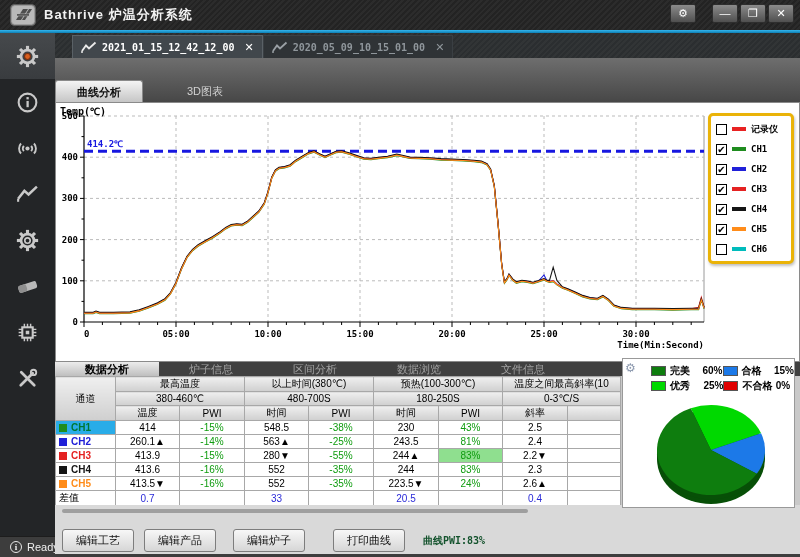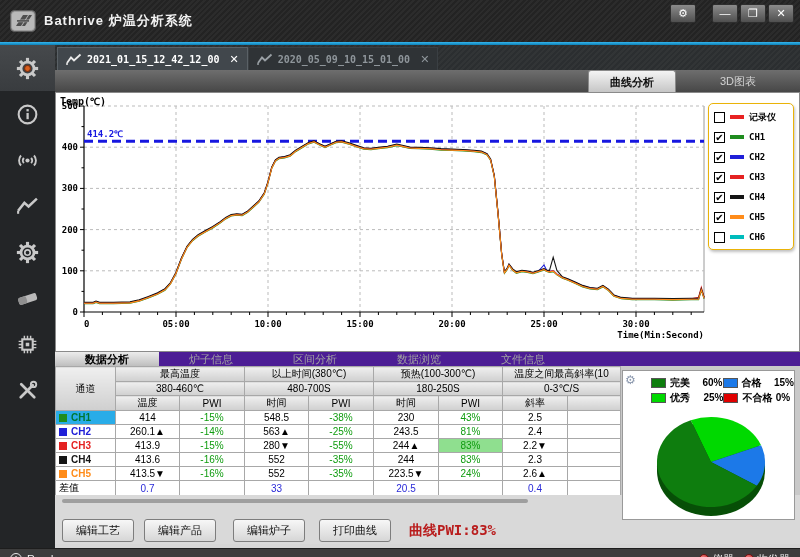--- a/index.html
+++ b/index.html
@@ -1,68 +1,68 @@
 <!DOCTYPE html>
 <html><head>
 <meta charset="utf-8">
 <style>
   * { margin:0; padding:0; box-sizing:border-box; }
   html,body { width:800px; height:557px; overflow:hidden;
     font-family:"Liberation Sans","DejaVu Sans",sans-serif; background:#2a2c2e; }
 
   
-  .titlebar { height:42px; display:flex; align-items:center; padding:0 6px;
+  .titlebar { height:30px; display:flex; align-items:center; padding:0 6px;
     background:#232323 repeating-linear-gradient(135deg, rgba(255,255,255,.04) 0 2px, rgba(0,0,0,0) 2px 4px);
     position:relative; }
   .logo { width:26px; height:22px; margin:0 8px 0 4px; }
   .title { color:#f2f2f2; font-size:13px; font-weight:bold; letter-spacing:1px; }
   .win-controls { position:absolute; right:6px; top:4px; display:flex; align-items:center; }
   .win-btn { width:26px; height:19px; margin-left:2px; border:1px solid #2e2e2e; border-radius:2px;
     background:linear-gradient(#8b8b8b,#4f4f4f); color:#fff; font-size:11px; line-height:17px;
     text-align:center; cursor:pointer; }
   .win-btn.settings { margin-right:14px; }
   .accent { height:3px; background:linear-gradient(#35b6ee,#0d7fb4); }
 
   
   .app-row { display:flex; height:503px; }
   .sidebar { width:55px; background:#232527; display:flex; flex-direction:column; }
   .side-item { width:55px; height:46px; display:flex; align-items:center; justify-content:center; cursor:pointer; }
   .side-item.active { background:linear-gradient(#46494c,#393c3f); }
   .content { width:745px; position:relative; background:#d6d6d6; }
 
   
   .file-tabs { height:25px; background:#2b2e30 repeating-linear-gradient(135deg, rgba(255,255,255,.03) 0 2px, rgba(0,0,0,0) 2px 4px);
-    display:flex; align-items:stretch; padding-left:2px; }
+    display:flex; align-items:stretch; padding-left:17px; }
   .file-tab { display:flex; align-items:center; padding:0 8px; margin-top:2px; cursor:pointer;
     border:1px solid #3a3f43; border-bottom:none; background:#2f3336; color:#8f969b; }
   .file-tab.active { background:#41474c; color:#fff; border-color:#5a6166; }
   .file-tab .ft-label { font-size:10px; font-weight:bold; margin:0 10px 0 5px; font-family:"DejaVu Sans Mono",monospace; }
   .file-tab .ft-close { font-size:11px; font-weight:bold; cursor:pointer; }
 
   
-  .sub-tabs { height:22px; background:linear-gradient(#6e6e6e,#474747); display:flex; align-items:flex-end;justify-content:flex-end; }
+  .sub-tabs { height:44px; background:linear-gradient(#6e6e6e,#474747); display:flex; align-items:flex-end; }
   .sub-tab { height:22px; line-height:22px; text-align:center; font-size:11px; cursor:pointer; }
   .sub-tab.active { width:88px; background:linear-gradient(#f4f4f4,#c6c6c6); color:#111; font-weight:bold;
     border:1px solid #8a8a8a; border-bottom:none; border-radius:3px 3px 0 0; }
   .sub-tab.plain { width:124px; color:#d2d2d2; }
 
   
   .chart-panel { height:260px; background:#fff; border:1px solid #8a8a8a; position:relative; }
   .y-label { position:absolute; left:4px; top:1px; font-size:10px; font-weight:bold; color:#000;
     font-family:"DejaVu Sans Mono",monospace; }
   .chart-legend { position:absolute; left:652px; top:10px; width:86px; background:#fff;
-    border:1px solid #eab308; border-radius:5px; padding:3px 0 2px 5px; box-shadow:1px 2px 3px rgba(0,0,0,.25); }
+    border:3px solid #eab308; border-radius:5px; padding:3px 0 2px 5px; box-shadow:1px 2px 3px rgba(0,0,0,.25); }
   .leg-item { display:flex; align-items:center; height:20px; }
   .leg-check { width:11px; height:11px; border:1.6px solid #000; background:#fff; font-size:10px;
     line-height:9px; text-align:center; font-weight:bold; cursor:pointer; flex:0 0 auto; }
   .leg-swatch { width:14px; height:4px; margin:0 5px 0 5px; flex:0 0 auto; }
   .leg-label { font-size:9px; font-weight:bold; font-family:"DejaVu Sans Mono",monospace; color:#000; }
 
   
-  .an-tabs { height:14px; background:#4c1d95; display:flex;align-items:center; }
+  .an-tabs { height:14px; background:#404040; display:flex;align-items:center; }
   .an-tab { width:104px; font-size:11px; line-height:14px; text-align:center; color:#a2a2a2; cursor:pointer; }
   .an-tab.active { background:linear-gradient(#ececec,#bfbfbf); color:#000; font-weight:bold; }
 
   
   .an-body { height:129px; background:#c9c9c9; }
   table { border-collapse:collapse; table-layout:fixed; background:#fff; }
   td,th { border:1px solid #a8a8a8; font-size:10px; text-align:center; padding:0;
     white-space:nowrap; overflow:hidden; height:14px; font-weight:normal; }
   thead td { background:linear-gradient(#efefef,#cfcfcf); }
   .ch-cell { display:flex; align-items:center; padding-left:3px; }
@@ -83,21 +83,21 @@
   .pl-label { font-size:10px; font-weight:bold; margin-left:4px; width:44px; }
   .pl-value { font-size:10px; font-weight:bold; width:24px; }
 
   
   .bottombar { height:49px; background:#d9d9d9; position:relative; }
   .hscroll { position:absolute; left:7px; top:4px; width:466px; height:4px; background:#9f9f9f; border-radius:2px; cursor:pointer; }
   .btn-row { position:absolute; left:0; top:24px; display:flex; align-items:center; }
   .edit-btn { width:72px; height:23px; border:1px solid #7d7d7d; border-radius:3px;
     background:linear-gradient(#f7f7f7,#d6d6d6); font-size:11px; color:#111; cursor:pointer;
     font-family:"Liberation Sans",sans-serif; }
-  .pwi-label { color:#b91c1c; font-size:14px; font-weight:bold; margin-left:18px;
+  .pwi-label { color:#14532d; font-size:10px; font-weight:bold; margin-left:18px;
     font-family:"DejaVu Sans Mono",monospace; }
 
   
   .statusbar { height:21px; background:#3d3d3d; border-top:1px solid #1d1d1d; display:flex;
     align-items:center; padding:0 10px; color:#f0f0f0; font-size:11px; }
   .info-dot { width:12px; height:12px; border:1.4px solid #e8e8e8; border-radius:50%; font-size:9px;
     line-height:10px; text-align:center; font-weight:bold; font-family:"Liberation Serif",serif; margin-right:5px; }
   .status-right { margin-left:auto; display:flex; align-items:center; }
   .dev { display:flex; align-items:center; margin-left:10px; }
   .dev-dot { width:10px; height:10px; border-radius:50%; margin-right:3px;
@@ -484,21 +484,21 @@
           </tbody>
         </table>
     </div>
 
     <div class="bottombar">
       <div class="hscroll"></div>
       <div class="btn-row" id="btn-row">
           <button class="edit-btn" style="margin-left: 7px;">编辑工艺</button>
           <button class="edit-btn" style="margin-left: 10px;">编辑产品</button>
           <button class="edit-btn" style="margin-left: 17px;">编辑炉子</button>
-          <button class="edit-btn" style="margin-left: 14px;">打印曲线</button>
+          <button class="edit-btn" style="margin-left: 28px;">打印曲线</button>
           <span class="pwi-label">曲线PWI:83%</span>
         </div>
     </div>
 
     <div class="pie-panel">
       <span class="pie-gear">⚙</span>
       <div class="pie-legend" id="pie-legend">
           <div class="pie-leg-row">
             <span class="pl-swatch" style="background: rgb(14, 125, 14);"></span>
             <span class="pl-label">完美</span>

